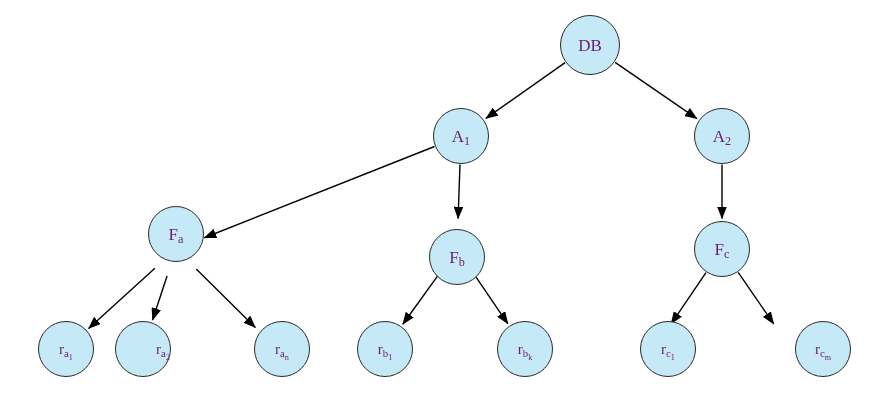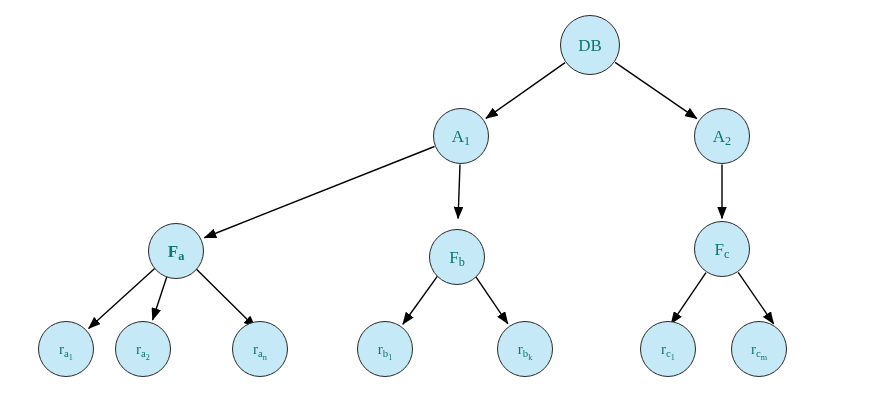--- a/index.html
+++ b/index.html
@@ -30,21 +30,21 @@
     border-radius: 50%;
     background: #c5e9f7;
     border: 1.2px solid #2a2a2a;
     display: flex;
     align-items: center;
     justify-content: center;
     z-index: 2;
   }
   .node-label {
     font-family: "Liberation Serif", serif;
-    color: #0f766e;
+    color: #701a75;
     line-height: 1;
     white-space: nowrap;
     display: inline-block;
   }
   .lvl-root .node-label { font-size: 17px; }
   .lvl-a .node-label    { font-size: 17px; }
   .lvl-f .node-label    { font-size: 17px; }
   .lvl-r .node-label    { font-size: 15px; }
 
   
@@ -89,44 +89,44 @@
   <div id="nodes-group">
       <div class="node lvl-root" style="left: 560px; top: 15px; width: 60px; height: 60px; background: rgb(197, 233, 247); border-color: rgb(42, 42, 42);">
         <span class="node-label"><span>DB</span></span>
       </div>
       <div class="node lvl-a" style="left: 433px; top: 108px; width: 56px; height: 56px; background: rgb(197, 233, 247); border-color: rgb(42, 42, 42);">
         <span class="node-label"><span>A</span><span class="sub1"><span>1</span></span></span>
       </div>
       <div class="node lvl-a" style="left: 694px; top: 108px; width: 56px; height: 56px; background: rgb(197, 233, 247); border-color: rgb(42, 42, 42);">
         <span class="node-label"><span>A</span><span class="sub1"><span>2</span></span></span>
       </div>
-      <div class="node lvl-f" style="left: 148px; top: 223px; width: 56px; height: 56px; background: rgb(197, 233, 247); border-color: rgb(42, 42, 42); font-weight: bold;">
+      <div class="node lvl-f" style="left: 148px; top: 206px; width: 56px; height: 56px; background: rgb(197, 233, 247); border-color: rgb(42, 42, 42);">
         <span class="node-label"><span>F</span><span class="sub1"><span>a</span></span></span>
       </div>
       <div class="node lvl-f" style="left: 429px; top: 229px; width: 56px; height: 56px; background: rgb(197, 233, 247); border-color: rgb(42, 42, 42);">
         <span class="node-label"><span>F</span><span class="sub1"><span>b</span></span></span>
       </div>
       <div class="node lvl-f" style="left: 694px; top: 221px; width: 56px; height: 56px; background: rgb(197, 233, 247); border-color: rgb(42, 42, 42);">
         <span class="node-label"><span>F</span><span class="sub1"><span>c</span></span></span>
       </div>
       <div class="node lvl-r" style="left: 38px; top: 321px; width: 56px; height: 56px; background: rgb(197, 233, 247); border-color: rgb(42, 42, 42);">
         <span class="node-label"><span>r</span><span class="sub1"><span>a</span><span class="sub2">1</span></span></span>
       </div>
-      <div class="node lvl-r" style="left: 115px; top: 321px; width: 56px; height: 56px; background: rgb(197, 233, 247); border-color: rgb(42, 42, 42);">
+      <div class="node lvl-r" style="left: 115px; top: 321px; width: 56px; height: 56px; background: rgb(197, 233, 247); border-color: rgb(42, 42, 42); justify-content: flex-end;">
         <span class="node-label"><span>r</span><span class="sub1"><span>a</span><span class="sub2">2</span></span></span>
       </div>
-      <div class="node lvl-r" style="left: 232px; top: 321px; width: 56px; height: 56px; background: rgb(197, 233, 247); border-color: rgb(42, 42, 42);">
+      <div class="node lvl-r" style="left: 254px; top: 321px; width: 56px; height: 56px; background: rgb(197, 233, 247); border-color: rgb(42, 42, 42);">
         <span class="node-label"><span>r</span><span class="sub1"><span>a</span><span class="sub2">n</span></span></span>
       </div>
       <div class="node lvl-r" style="left: 357px; top: 321px; width: 56px; height: 56px; background: rgb(197, 233, 247); border-color: rgb(42, 42, 42); justify-content: center;">
         <span class="node-label"><span>r</span><span class="sub1"><span>b</span><span class="sub2">1</span></span></span>
       </div>
       <div class="node lvl-r" style="left: 497px; top: 321px; width: 56px; height: 56px; background: rgb(197, 233, 247); border-color: rgb(42, 42, 42);">
         <span class="node-label"><span>r</span><span class="sub1"><span>b</span><span class="sub2">k</span></span></span>
       </div>
       <div class="node lvl-r" style="left: 640px; top: 321px; width: 56px; height: 56px; background: rgb(197, 233, 247); border-color: rgb(42, 42, 42);">
         <span class="node-label"><span>r</span><span class="sub1"><span>c</span><span class="sub2">1</span></span></span>
       </div>
-      <div class="node lvl-r" style="left: 731px; top: 321px; width: 56px; height: 56px; background: rgb(197, 233, 247); border-color: rgb(42, 42, 42);">
+      <div class="node lvl-r" style="left: 795px; top: 321px; width: 56px; height: 56px; background: rgb(197, 233, 247); border-color: rgb(42, 42, 42);">
         <span class="node-label"><span>r</span><span class="sub1"><span>c</span><span class="sub2">m</span></span></span>
       </div>
     </div>
 </div>
 
 </body></html>

